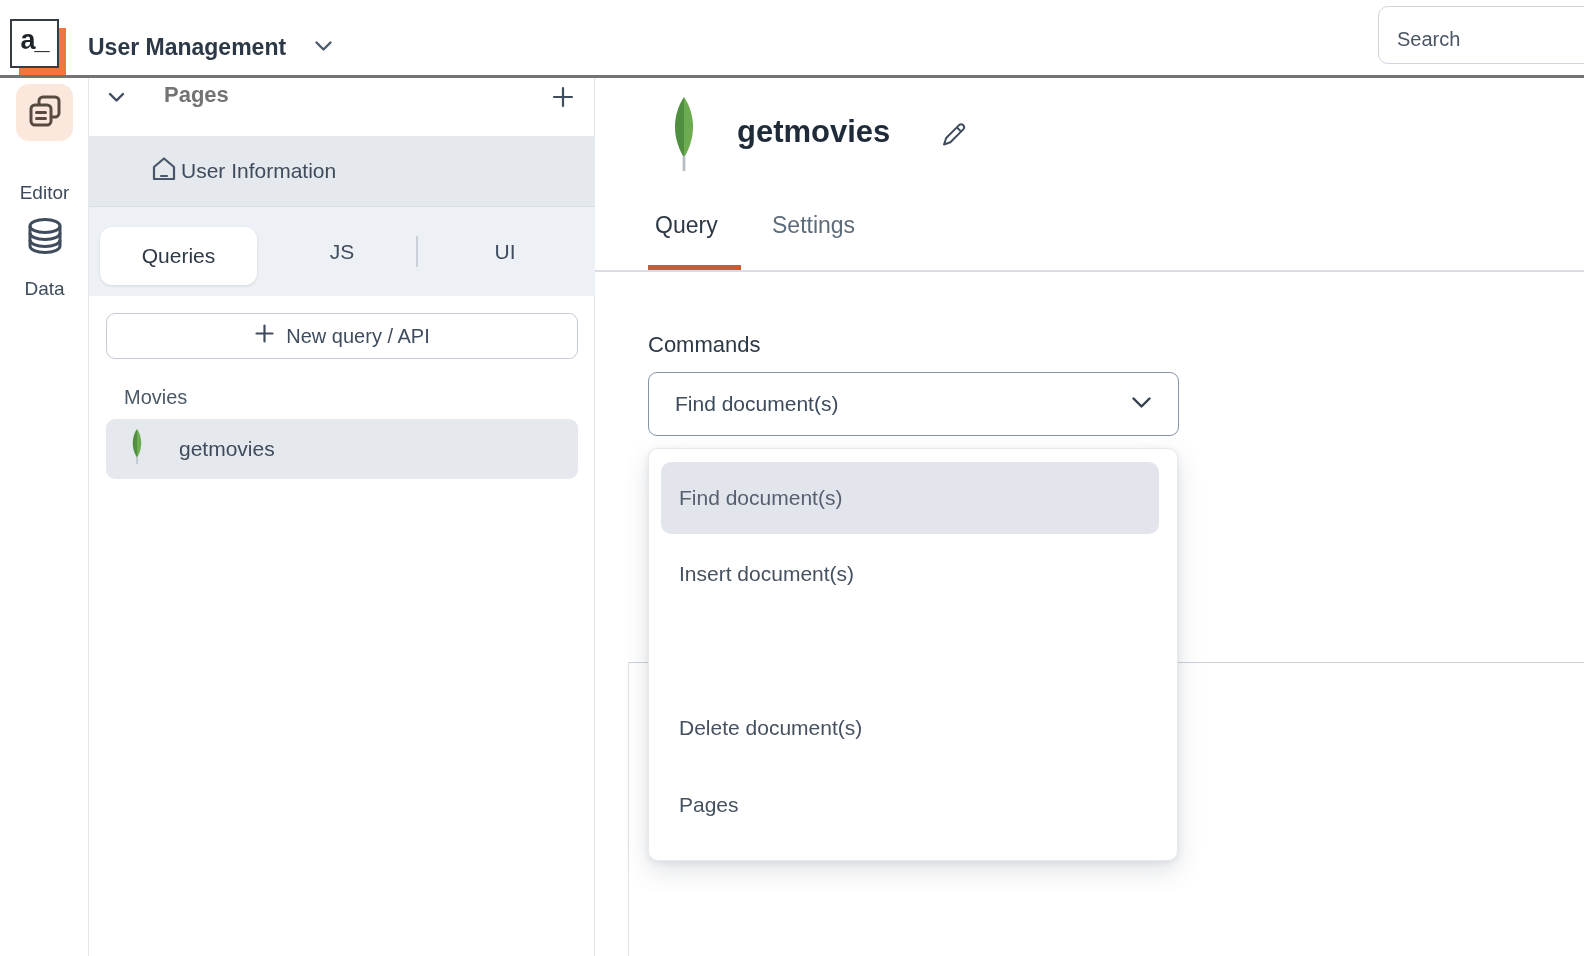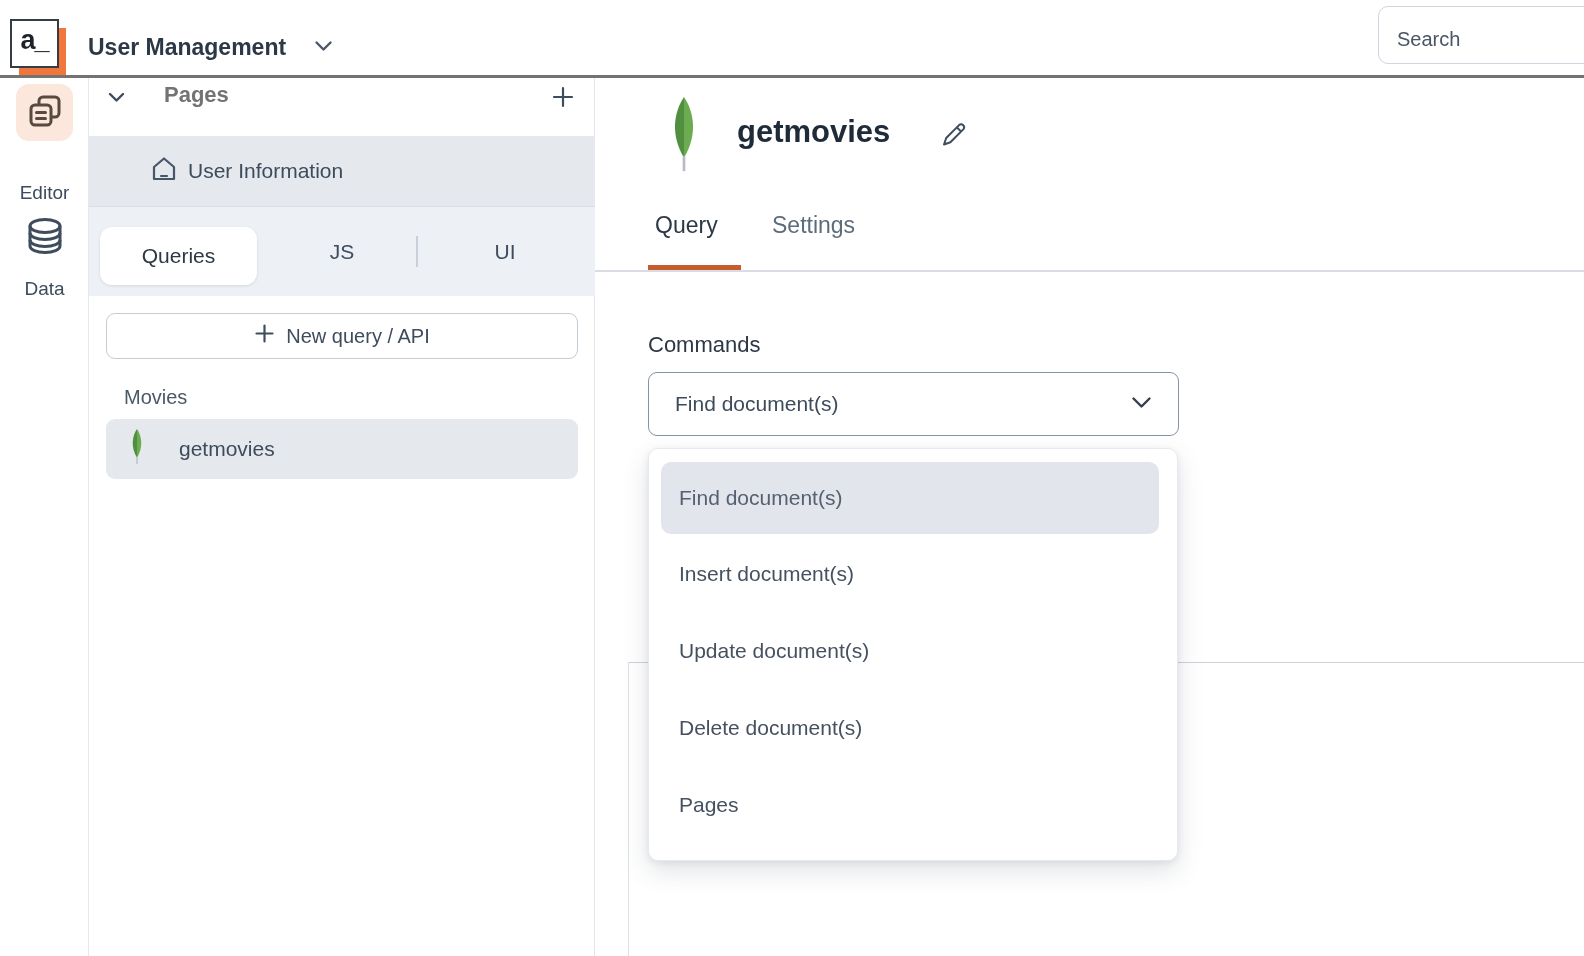--- a/index.html
+++ b/index.html
@@ -25,21 +25,21 @@
   .rail-label.data { top:216px; }
 
   
   .pages-panel { position:absolute; left:89px; top:62px; width:506px; height:894px; background:#fff; border-right:1px solid #e2e6eb; }
   .pages-header { position:absolute; left:0; top:0; width:506px; height:64px; }
   .pages-chevron { position:absolute; left:19px; top:27px; cursor:pointer; }
   .pages-title { position:absolute; left:55px; top:20px; font-size:22px; font-weight:600; color:#737373;margin-left:20px; }
   .pages-add { position:absolute; left:460px; top:21px; width:28px; height:28px; cursor:pointer; display:flex; align-items:center; justify-content:center; }
   .page-row { position:absolute; left:0; top:74px; width:506px; height:70px; background:#e5e8ec; display:flex; align-items:center; cursor:pointer; }
   .page-row .home-ic { margin-left:61px; }
-  .page-row .page-label { margin-left:10px; font-size:21px; color:#3d4b5c; }
+  .page-row .page-label { margin-left:3px; font-size:21px; color:#3d4b5c; }
   .pages-divider { position:absolute; left:0; top:144px; width:506px; height:1px; background:#d9dee4; }
 
   .seg-tabbar { position:absolute; left:0; top:145px; width:506px; height:89px; background:#edf0f4; }
   .seg-pill { position:absolute; left:11px; top:20px; width:157px; height:58px; background:#fff; border-radius:12px; box-shadow:0 1px 3px rgba(40,50,60,0.12); display:flex; align-items:center; justify-content:center; font-size:21px; color:#2c3845; cursor:pointer; }
   .seg-tab { position:absolute; top:0; height:89px; display:flex; align-items:center; justify-content:center; font-size:21px; color:#3f4c5d; cursor:pointer; }
   .seg-tab.js { left:223px; width:60px; }
   .seg-tab.ui { left:386px; width:60px; }
   .seg-sep { position:absolute; left:327px; top:29px; width:2px; height:31px; background:#c9d0d9; }
 
   .new-query-btn { position:absolute; left:17px; top:251px; width:472px; height:46px; border:1px solid #c3ccd5; border-radius:9px; background:#fff; display:flex; align-items:center; justify-content:center; gap:11px; font-size:20px; color:#3f4c5d; cursor:pointer; }
@@ -221,23 +221,20 @@
     <div class="section-divider-h"></div>
     <div class="section-divider-v"></div>
 
     <div class="dropdown-menu">
       <div class="menu-item highlighted mi-0">
         <span>Find document(s)</span>
       </div>
       <div class="menu-item mi-1">
         <span>Insert document(s)</span>
       </div>
-      <div class="menu-item mi-2">
-        <span>Update document(s)</span>
-      </div>
       <div class="menu-item mi-3">
         <span>Delete document(s)</span>
       </div>
       <div class="menu-item mi-4">
         <span>Pages</span>
       </div>
     </div>
 
   </div>
 </div>

